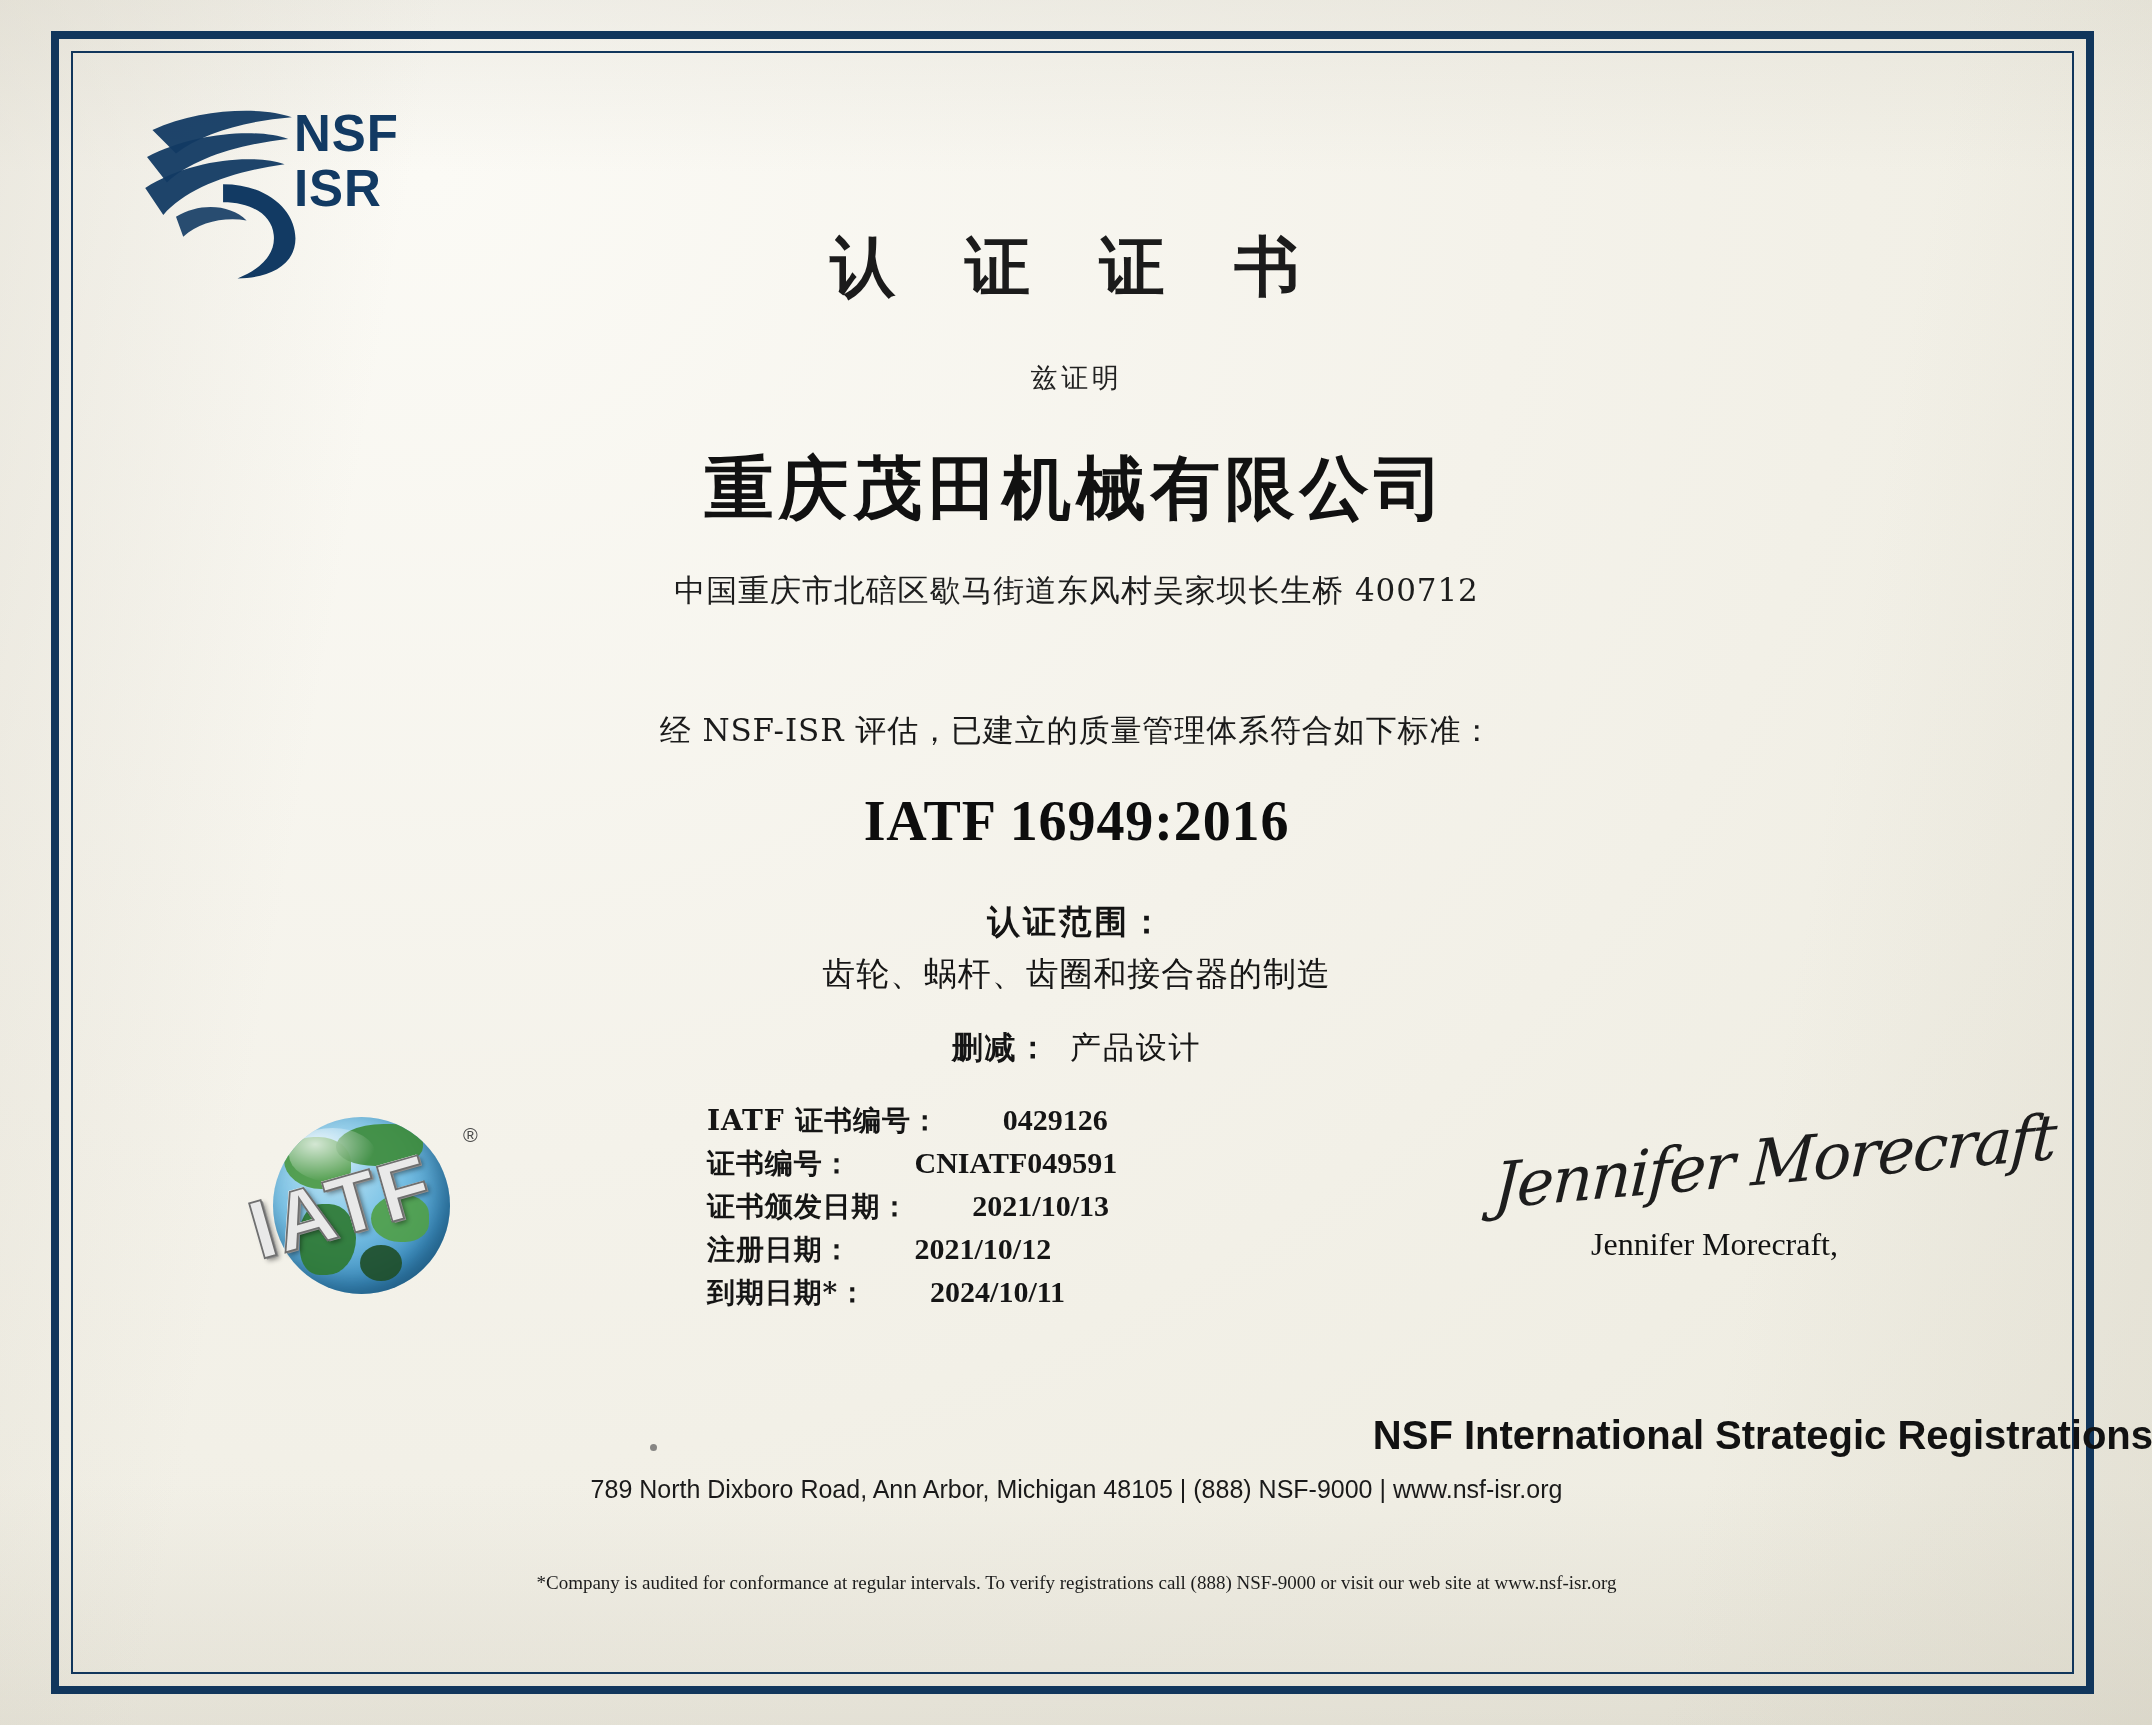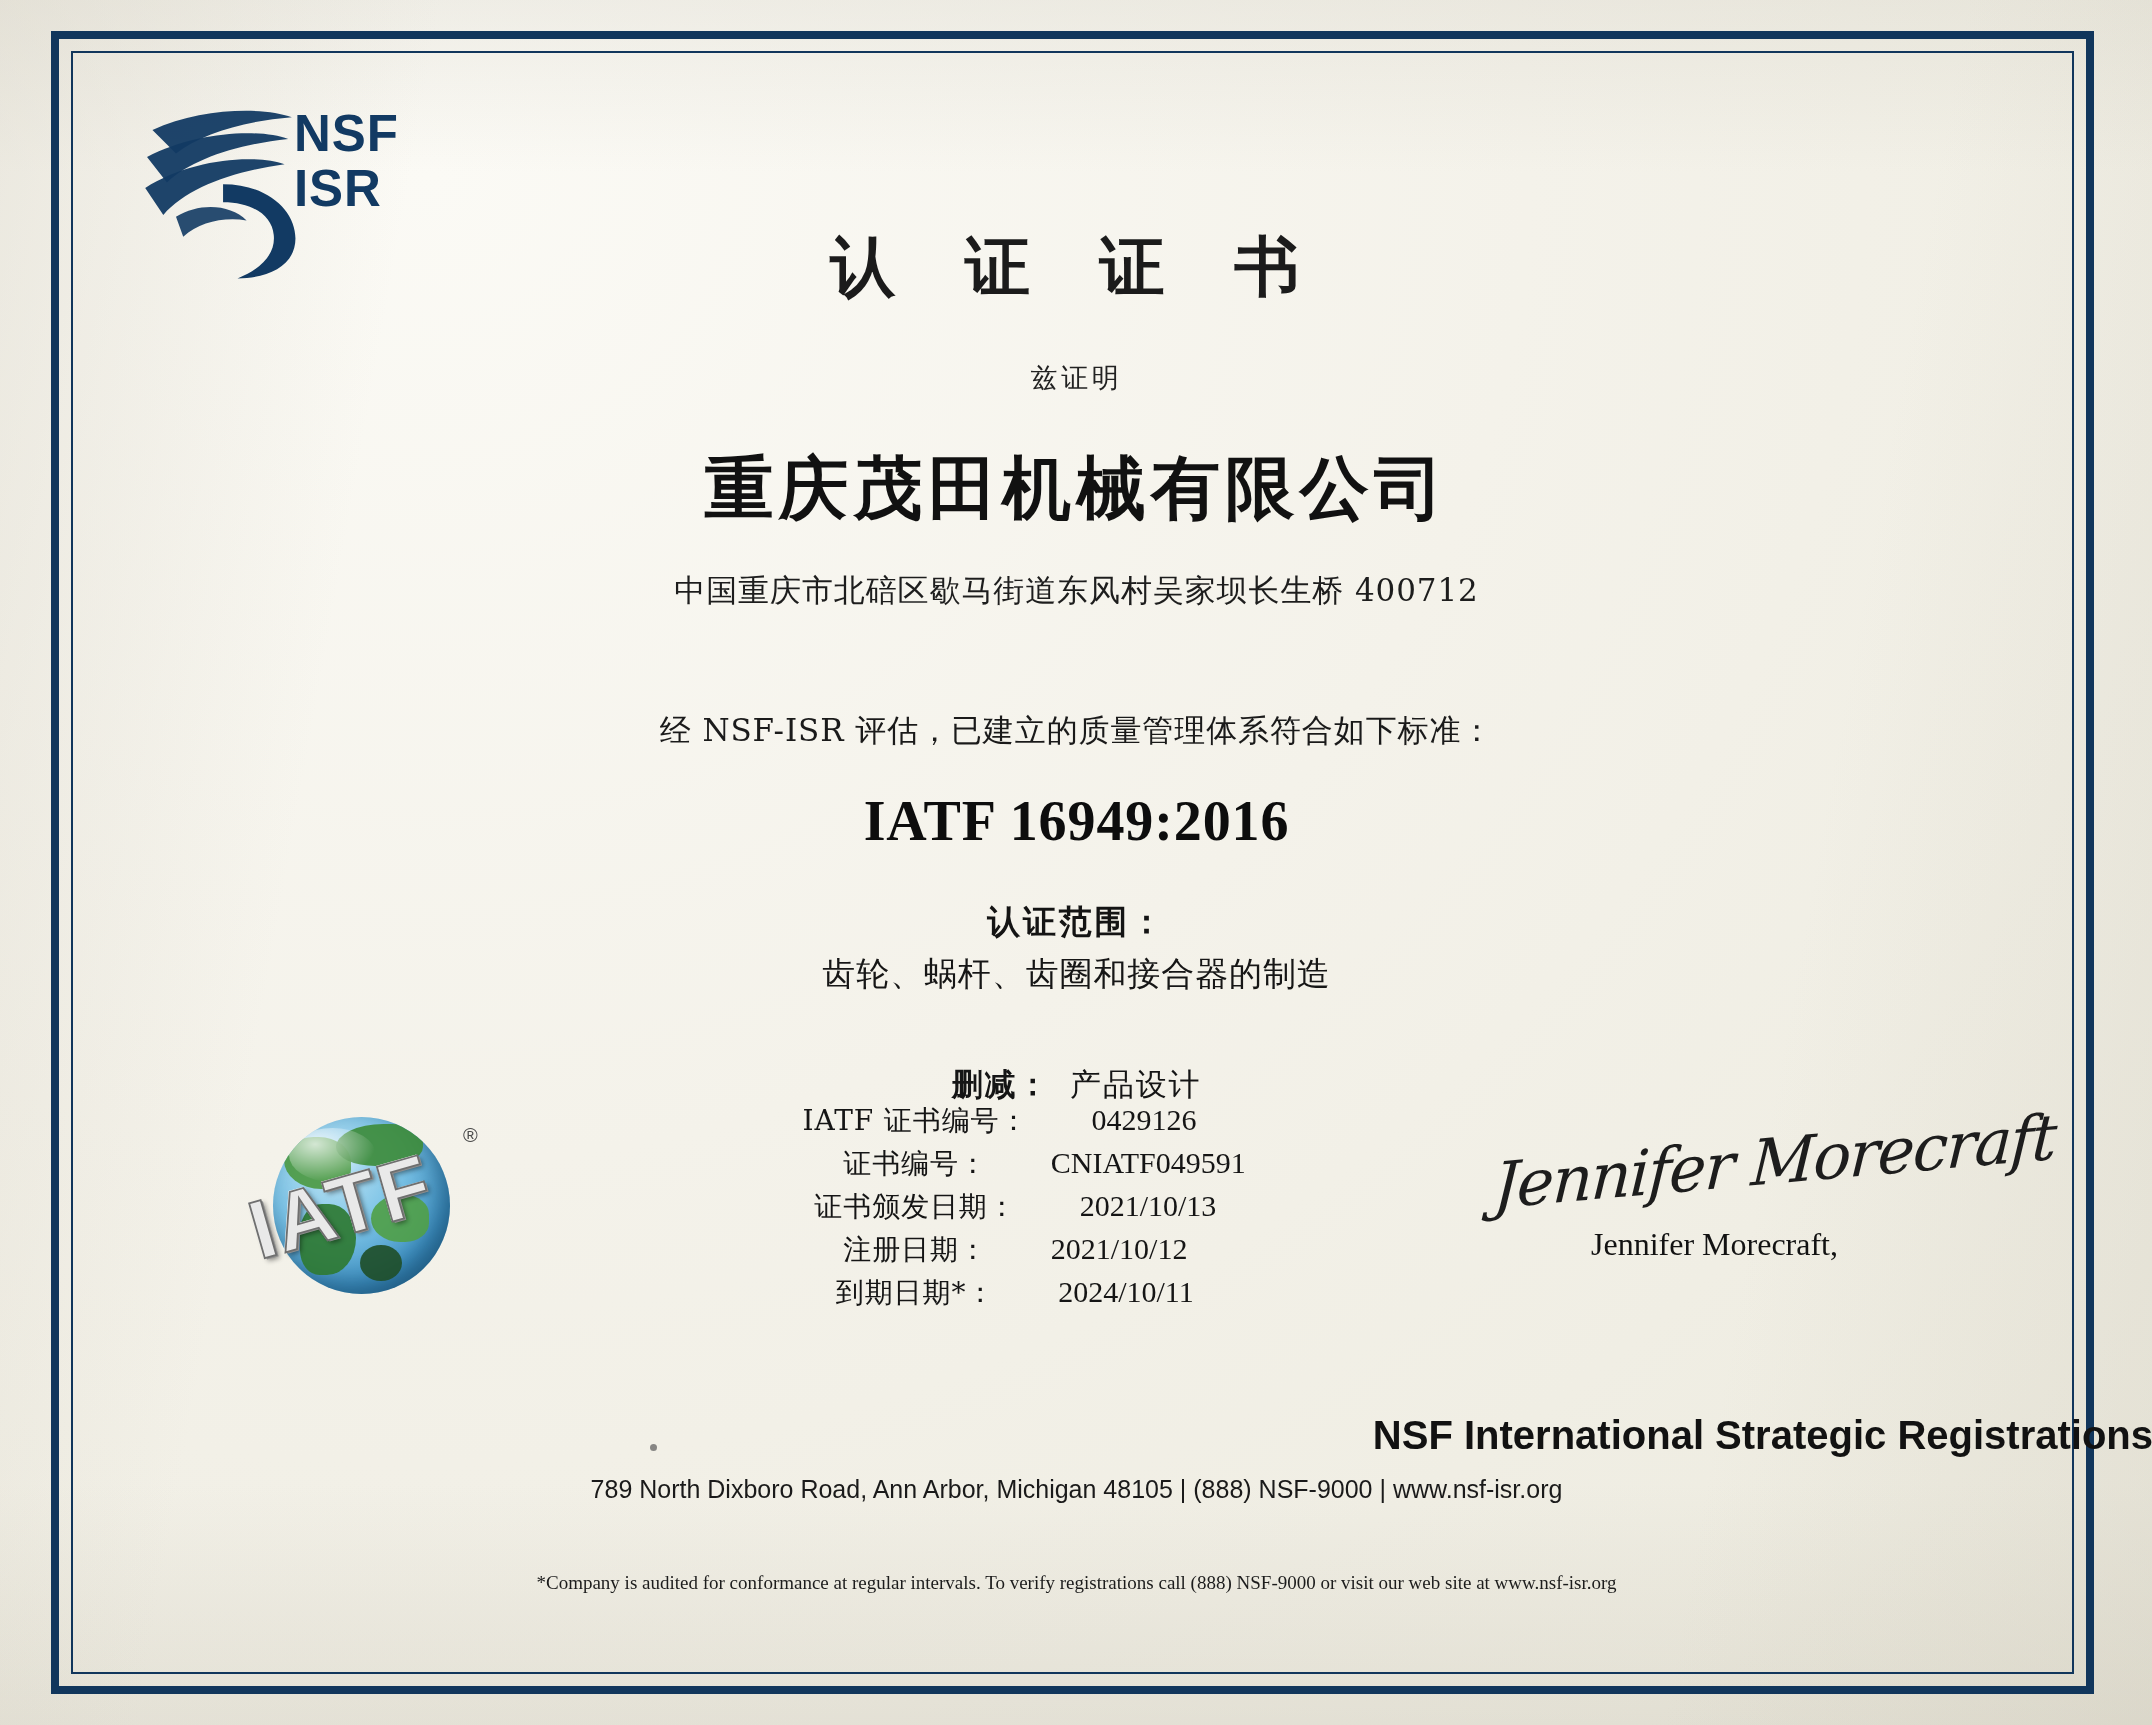--- a/index.html
+++ b/index.html
@@ -218,40 +218,40 @@
     color: #161616;
     font-family: "DejaVu Serif", serif;
   }
   .exclusion {
     position: absolute;
     left: 0; right: 0;
     top: 1027px;
     font-size: 31px;
     color: #151515;
     font-family: "DejaVu Serif", serif;
-    margin-top: 37px;
   }
   .exclusion b { font-weight: bold; letter-spacing: 1.8px; }
   .exclusion span.val { margin-left: 20px; letter-spacing: 1.8px; }
 
   
   .details {
     position: absolute;
     left: 707px;
     top: 1102px;
     width: 706px;
     font-family: "DejaVu Serif", serif;
     font-size: 28px;
     color: #151515;
   }
   .details .row {
     display: flex;
-    justify-content: center;
+    justify-content: flex-start;
     align-items: baseline;
     height: 43px;
+    font-weight: bold;
   }
   .details .lbl { white-space: nowrap; letter-spacing: 0.9px; }
   .details .val {
     font-family: "Liberation Serif", serif;
     font-size: 30px;
     min-width: 226px;
     text-align: left;
     margin-left: 63px;
   }
 

